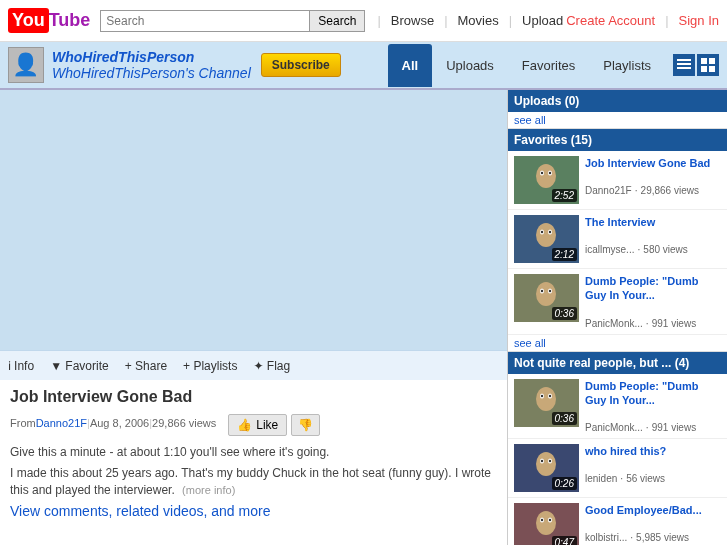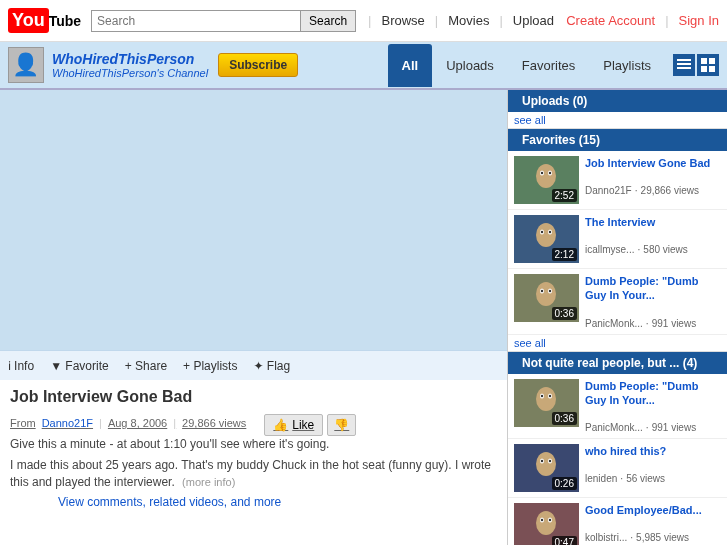--- a/index.html
+++ b/index.html
@@ -13,21 +13,21 @@
       background: #fff;
       border-bottom: 1px solid #ddd;
       height: 42px;
     }
     #logo {
       display: flex;
       align-items: center;
       margin-right: 10px;
     }
     .logo-you { background: #f00; color: #fff; font-weight: bold; font-size: 18px; padding: 2px 4px; border-radius: 3px; }
-    .logo-tube { color: #000000; font-weight: bold; font-size: 14px; }
+    .logo-tube { color: #a21caf; font-weight: bold; font-size: 18px; }
     #search-bar {
       display: flex;
       align-items: center;
       flex: 0 0 auto;
     }
     #search-input {
       border: 1px solid #999;
       padding: 3px 5px;
       width: 210px;
       font-size: 12px;
@@ -75,21 +75,21 @@
       background: #bbb;
       border: 1px solid #999;
       margin-right: 8px;
       display: flex;
       align-items: center;
       justify-content: center;
     }
     .avatar-icon { font-size: 22px; color: #888; }
     #channel-info { display: flex; flex-direction: column; font-style: italic; }
     #channel-name { font-size: 14px; font-weight: bold; color: #15c; text-decoration: none; }
-    #channel-sub-name { font-size: 11px; color: #15c; text-decoration: none; }
+    #channel-sub-name { font-size: 14px; color: #15c; text-decoration: none; }
     #subscribe-btn {
       background: linear-gradient(to bottom, #ffd700, #e8a800);
       border: 1px solid #c8860a;
       border-radius: 3px;
       padding: 4px 10px;
       font-size: 12px;
       font-weight: bold;
       color: #333;
       cursor: pointer;
       margin-left: 10px;
@@ -171,24 +171,23 @@
     }
     #video-title {
       font-size: 16px;
       font-weight: bold;
       color: #333;
       margin-bottom: 4px;
     }
     #video-meta {
       font-size: 11px;
       color: #666;
-      display: flex;
-      align-items: center;
-      gap: 6px;
-      text-decoration: underline;
+      margin-bottom: 8px;
+      display: flex;
+      align-items: center;
     }
     #video-meta .sep { color: #ccc; }
     #video-description {
       font-size: 12px;
       color: #444;
       line-height: 1.4;
     }
     #like-section {
       display: flex;
       align-items: flex-start;
@@ -233,21 +232,21 @@
       background: #fff;
       border-left: 1px solid #ccc;
       overflow-y: auto;
       position: relative;
     }
     .section-header {
       background: #1a5799;
       color: #fff;
       font-size: 12px;
       font-weight: bold;
-      padding: 4px 14px;
+      padding: 4px 6px;
     }
     .section-see-all {
       font-size: 11px;
       color: #15c;
       padding: 2px 6px;
       cursor: pointer;
       display: block;
     }
     .divider { border: none; border-top: 1px solid #ddd; margin: 0; }
     .video-item {
@@ -255,20 +254,21 @@
       padding: 5px 6px;
       gap: 6px;
       cursor: pointer;
       border-bottom: 1px solid #eee;
     }
     .thumb-wrap {
       position: relative;
       width: 65px;
       height: 48px;
       flex-shrink: 0;
+      font-style: italic;
     }
     .thumb-img {
       width: 65px;
       height: 48px;
       background: #888;
       display: flex;
       align-items: center;
       justify-content: center;
       overflow: hidden;
     }
@@ -395,21 +395,21 @@
             <span>👎</span>
           </button>
         </div>
       </div>
       <div id="video-description">
         <p>Give this a minute - at about 1:10 you'll see where it's going.</p>
         <p style="margin-top:4px;">
           <span>I made this about 25 years ago. That's my buddy Chuck in the hot seat (funny guy). I wrote this and played the interviewer.</span>
           <span id="more-info" style="color:#999;font-size:11px;margin-left:4px;cursor:pointer;">(more info)</span>
         </p>
-        <a id="view-comments" style="color:#15c;font-size:12px;text-decoration:none;margin-top:4px;display:block;margin-left:48px;">View comments, related videos, and more</a>
+        <a id="view-comments" style="color:#15c;font-size:14px;text-decoration:none;margin-top:4px;display:block;">View comments, related videos, and more</a>
       </div>
     </div>
   </div>
 
   <div id="right-panel">
     <div class="section-header">Uploads (0)</div>
     <a class="section-see-all">see all</a>
     <hr class="divider">
     <div class="section-header">Favorites (15)</div>
 

